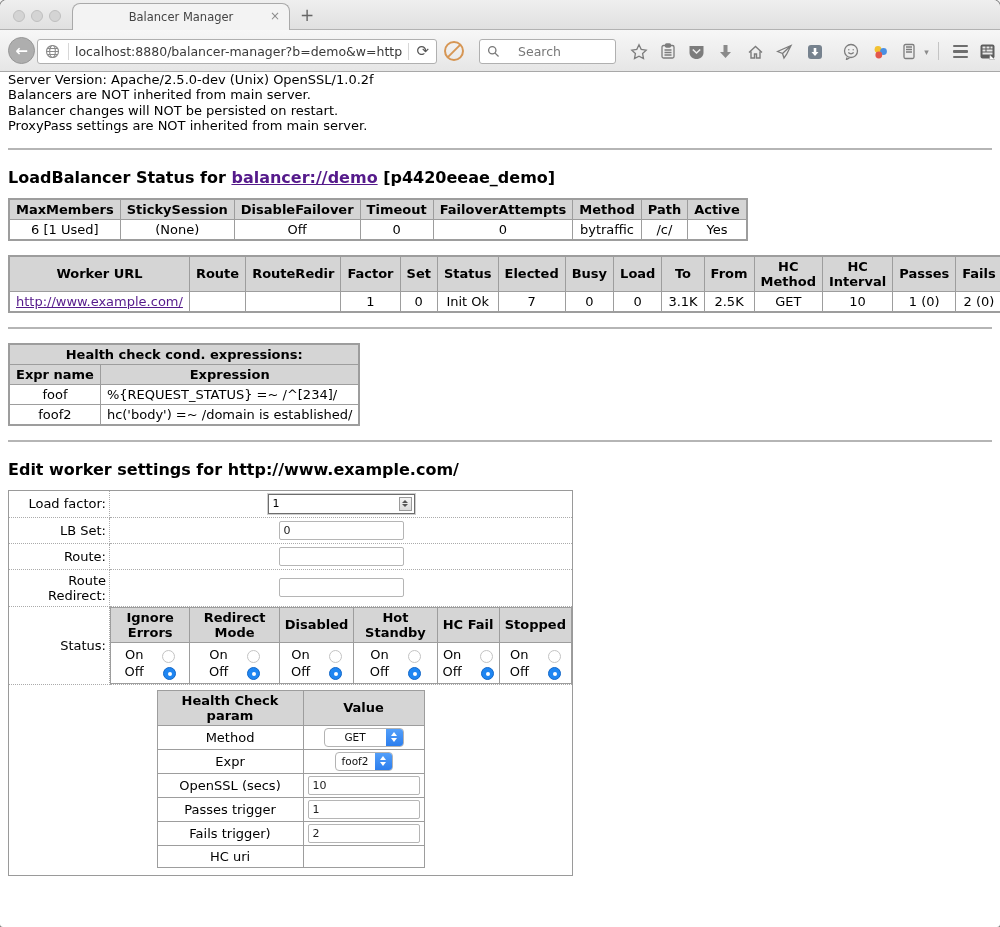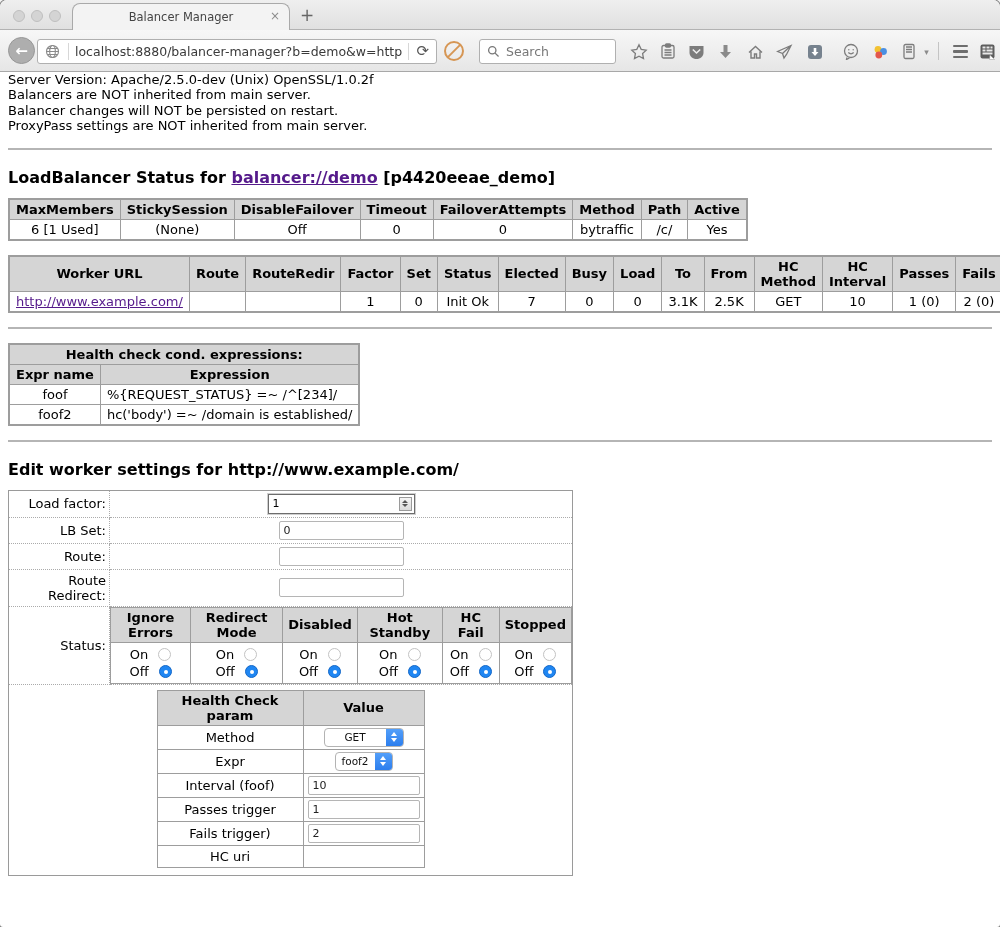--- a/index.html
+++ b/index.html
@@ -25,21 +25,21 @@
   .urlbar{position:absolute;left:37px;top:9px;width:400px;height:25px;background:#fff;border:1px solid #b0b0b0;
           border-radius:3px;display:flex;align-items:center;}
   .urlbar .glyph{color:#8a8a8a;margin:0 4px 0 7px;display:flex;}
   .vdiv{width:1px;height:17px;background:#d7d7d7;margin:0 4px;}
   .url-input{border:none;outline:none;flex:1;font-size:12.5px;color:#3a3a3a;font-family:inherit;background:transparent;padding:0 2px;}
   .reload{color:#555;font-size:15px;margin:0 7px 0 3px;line-height:1;}
   .blocked{position:absolute;left:444px;top:11px;width:20px;height:20px;border-radius:50%;
            border:2px solid #d2873a;position:absolute;opacity:.85;}
   .blocked::after{content:"";position:absolute;left:-1px;top:7px;width:18px;height:2px;background:#d2873a;transform:rotate(-45deg);}
   .searchbar{position:absolute;left:479px;top:9px;width:137px;height:25px;background:#fff;border:1px solid #b0b0b0;
-             border-radius:3px;display:flex;align-items:center;}
+             border-radius:3px;display:flex;align-items:center;gap:12px;}
   .searchbar input{border:none;outline:none;flex:1;font-size:12.5px;color:#444;font-family:inherit;background:transparent;}
   .searchbar input::placeholder{color:#777;}
   .search-glyph{margin:0 4px 0 7px;display:flex;color:#777;}
   .tb-icon{position:absolute;top:10px;width:23px;height:23px;display:flex;align-items:center;justify-content:center;color:#7c7c7c;}
   .caret{font-size:9px;color:#8b8b8b;}
   .tb-sep{position:absolute;left:938px;top:12px;width:1px;height:18px;background:#c4c4c4;}
   .hamburger{display:flex;flex-direction:column;gap:3px;}
   .hamburger span{width:15px;height:2.5px;background:#6e6e6e;border-radius:1px;}
 
   
@@ -69,21 +69,21 @@
                display:flex;flex-direction:column;align-items:center;justify-content:center;gap:1px;}
   .num-stepper i{width:0;height:0;border-left:3px solid transparent;border-right:3px solid transparent;}
   .num-stepper .up{border-bottom:3px solid #555;}
   .num-stepper .dn{border-top:3px solid #555;}
 
   td.status-cell{padding:0 !important;}
   table.nested{border-collapse:collapse;font-size:13px;}
   table.nested th{background:#d5d5d5;border:1px solid #9d9d9d;padding:2px 5px;font-weight:bold;text-align:center;}
   table.nested td{border:1px solid #9d9d9d;padding:3px 5px;background:#fff;}
   table.statuses{width:100%;}
-  .radio-line{display:flex;align-items:center;justify-content:center;gap:10px;line-height:17px;}
+  .radio-line{display:flex;align-items:flex-end;justify-content:center;gap:19px;line-height:17px;}
   .radio{width:13px;height:13px;border-radius:50%;border:1px solid #c3c3c3;background:#fff;display:inline-block;position:relative;flex:none;}
   .radio.checked{background:#1f86f2;border-color:#1468c8;}
   .radio.checked::after{content:"";position:absolute;left:4px;top:4px;width:4px;height:4px;border-radius:50%;background:#fff;}
 
   table.hc{margin:2px auto 4px auto;width:268px;}
   table.hc td.hlbl{text-align:center;width:147px;}
   table.hc td.hval{text-align:center;width:121px;padding:2px 3px;}
   table.hc .tinput{width:112px;text-align:left;}
   .mac-select{display:inline-flex;align-items:center;border:1px solid #b3b3b3;border-radius:4px;background:#fff;height:19px;overflow:hidden;}
   .mac-select .sel-text{font-size:10.5px;padding:0 6px;color:#111;flex:1;text-align:center;}
@@ -469,21 +469,21 @@
                 <span class="mac-select sel-expr">
                   <span class="sel-text">foof2</span>
                   <span class="stepper">
                           <i class="up"></i>
                           <i class="dn"></i>
                         </span>
                 </span>
               </td>
             </tr>
             <tr>
-              <td class="hlbl">Interval (foof)</td>
+              <td class="hlbl">OpenSSL (secs)</td>
               <td class="hval">
                 <input class="tinput" value="10" style="">
               </td>
             </tr>
             <tr>
               <td class="hlbl">Passes trigger</td>
               <td class="hval">
                 <input class="tinput" value="1" style="">
               </td>
             </tr>

